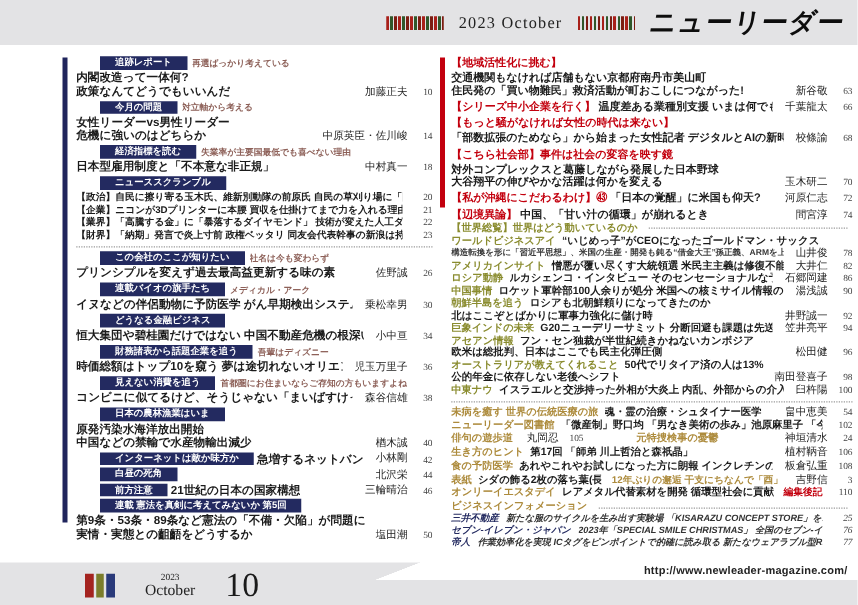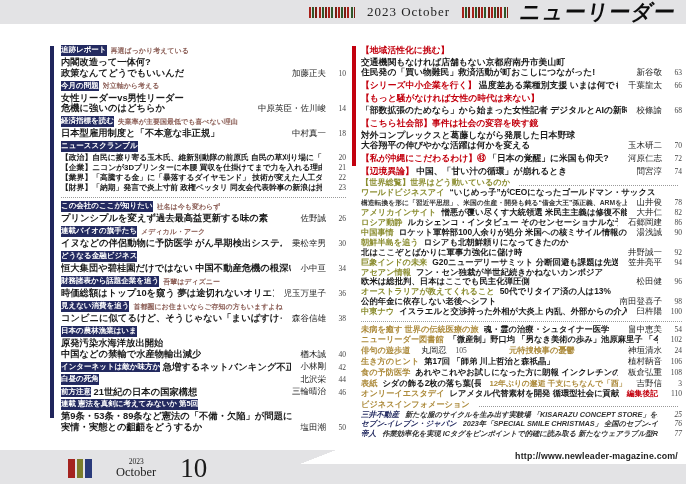--- a/index.html
+++ b/index.html
@@ -3,52 +3,52 @@
 <meta charset="utf-8">
 <style>
   html,body{margin:0;padding:0;}
   body{
     width:686px;height:484px;position:relative;overflow:hidden;
     background:#ffffff;
     font-family:"Liberation Sans","DejaVu Sans",sans-serif;
     -webkit-font-smoothing:antialiased;
   }
   
-  .topbar{position:absolute;top:0;left:0;width:686px;height:24px;background:#e3e3e5;
+  .topbar{position:absolute;top:0;left:0;width:686px;height:36px;background:#e3e3e5;
     display:flex;align-items:center;justify-content:flex-end;gap:12px;padding-right:10px;box-sizing:border-box;}
   .stripes{width:46px;height:11px;
     background:repeating-linear-gradient(90deg,#a8201a 0 2px,rgba(0,0,0,0) 2px 3.2px,#31572a 3.2px 5.2px,rgba(0,0,0,0) 5.2px 6.4px,#7c1d12 6.4px 8.4px,rgba(0,0,0,0) 8.4px 9.6px);}
   .date{font-family:"Liberation Serif","DejaVu Serif",serif;font-size:13px;color:#222;letter-spacing:1px;}
   .logo{font-size:21px;font-weight:bold;color:#0d0d0d;transform:skewX(-10deg);letter-spacing:1px;white-space:nowrap;}
   
   .left-rule{position:absolute;left:50px;top:46px;width:4px;height:372px;background:#20255c;}
   .right-rule{position:absolute;left:352px;top:46px;width:4px;height:120px;background:#c3000e;}
   
   .left-col{position:absolute;left:61px;top:45px;width:285px;}
   .right-col{position:absolute;left:361px;top:45px;width:321px;}
   .lblock{margin-bottom:1.5px;}
   .badge-row{display:flex;align-items:center;height:11px;margin-bottom:1px;}
-  .badge{background:#232a60;color:#fff;font-size:7.5px;font-weight:bold;padding:1px 0;line-height:8.5px;white-space:nowrap;}
+  .badge{background:#232a60;color:#fff;font-size:7.5px;font-weight:bold;padding:1px 12px;line-height:8.5px;white-space:nowrap;margin-left:19px;}
   .note{color:#8d6058;font-size:7px;font-weight:bold;margin-left:4px;white-space:nowrap;overflow:hidden;}
   .trow{display:flex;align-items:baseline;line-height:10.5px;}
   .title{font-size:9.3px;font-weight:bold;color:#1b1b1b;white-space:nowrap;overflow:hidden;text-align:right;}
   .news .trow{line-height:10px;}
   .news .title{font-size:7.8px;}
   .fill{flex:1;min-width:4px;}
   .author{font-family:"Liberation Serif","DejaVu Serif",serif;font-size:8.5px;color:#222;white-space:nowrap;margin-left:6px;}
   .pg{font-family:"Liberation Serif","DejaVu Serif",serif;font-size:7.5px;color:#444;width:15px;text-align:right;margin-left:5px;flex:none;}
   .dotline{border-top:1px dotted #9a9a9a;margin:4px 0 3px 0;height:0;}
   
   .rblock{margin-bottom:1.5px;}
   .rhead{color:#c3000e;font-weight:bold;font-size:8.8px;white-space:nowrap;}
   .rrow{display:flex;align-items:baseline;line-height:10.3px;}
   .rtitle{font-size:8.8px;font-weight:bold;color:#1b1b1b;white-space:nowrap;overflow:hidden;}
   
   .wblock{margin-bottom:0.5px;}
-  .wrow{display:flex;align-items:flex-end;line-height:9.6px;}
+  .wrow{display:flex;align-items:center;line-height:9.6px;}
   .wlabel{color:#8a8c2f;font-weight:bold;font-size:8.2px;margin-right:5px;white-space:nowrap;}
   .wtitle{font-size:8.4px;font-weight:bold;color:#1b1b1b;white-space:nowrap;overflow:hidden;}
   .wsub{font-size:6.8px;font-weight:bold;color:#3a3a3a;white-space:nowrap;overflow:hidden;}
   .leader{flex:1;border-bottom:1px dotted #9a9a9a;margin:0 4px 2px 4px;min-width:10px;}
   
   .cblock{margin-bottom:1px;}
   .crow{display:flex;align-items:baseline;line-height:9.8px;}
   .clabel{color:#ad8b3c;font-weight:bold;font-size:8.2px;margin-right:5px;white-space:nowrap;}
   .ctitle{font-size:8.3px;font-weight:bold;color:#1b1b1b;white-space:nowrap;overflow:hidden;}
   .goldnote{color:#ad8b3c;font-weight:bold;font-size:7.8px;margin-left:8px;white-space:nowrap;}

